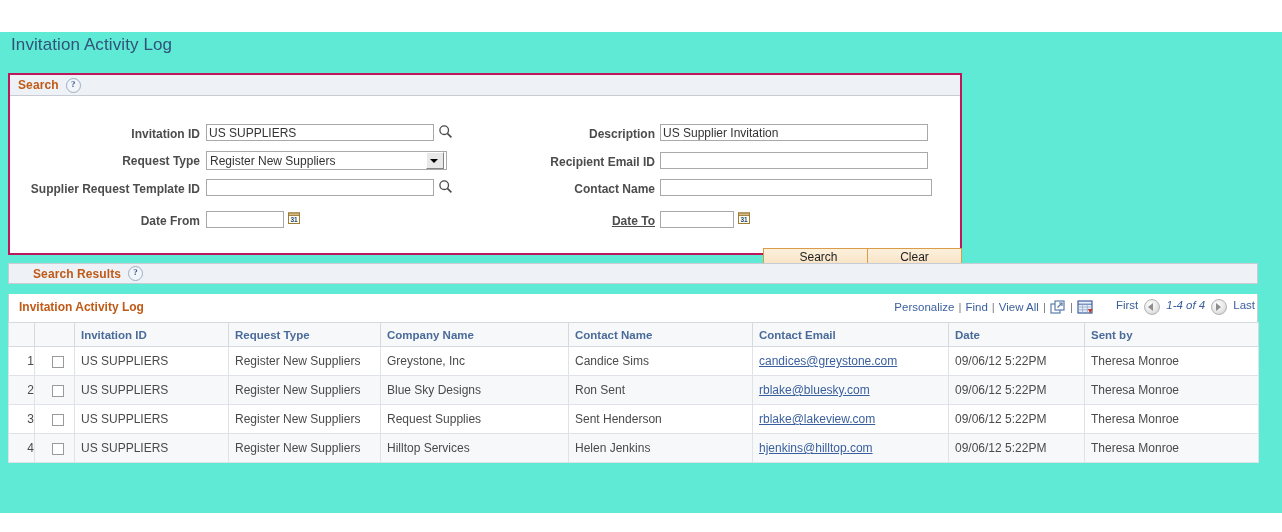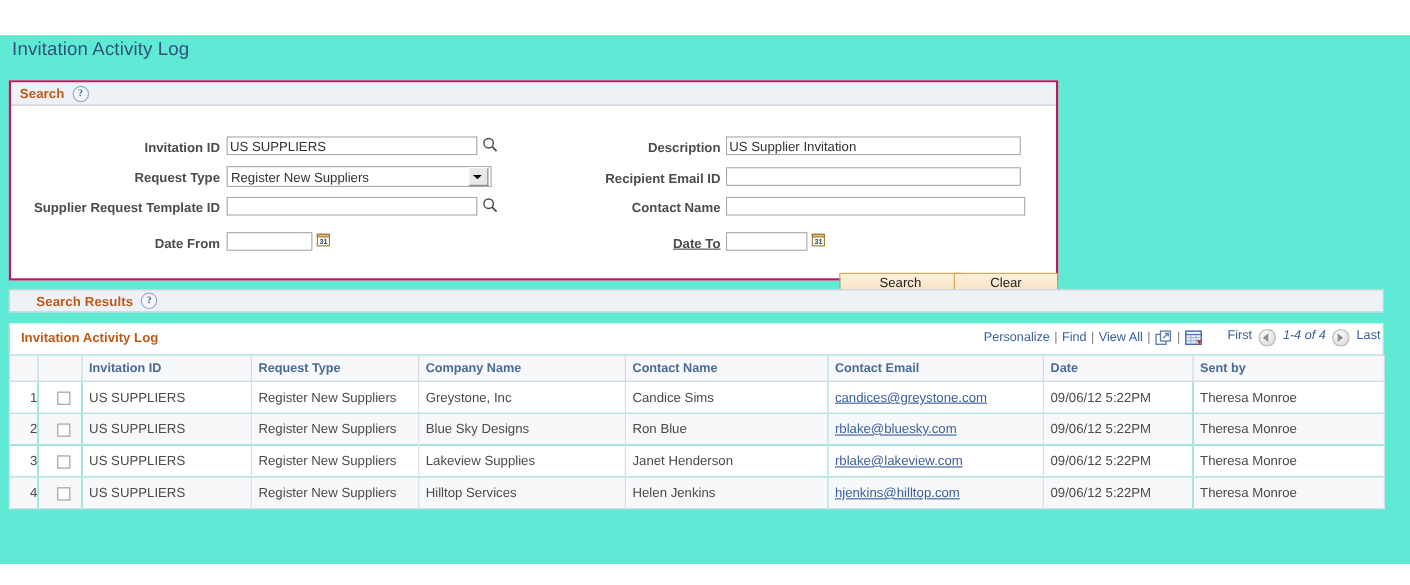--- a/index.html
+++ b/index.html
@@ -456,32 +456,32 @@
           <td><a class="email-link">candices@greystone.com</a></td>
           <td>09/06/12  5:22PM</td>
           <td>Theresa Monroe</td>
         </tr>
         <tr class="row-even">
           <td class="rownum">2</td>
           <td class="cbcell"><span class="gcheck"></span></td>
           <td>US SUPPLIERS</td>
           <td>Register New Suppliers</td>
           <td>Blue Sky Designs</td>
-          <td>Ron Blue</td>
+          <td>Ron Sent</td>
           <td><a class="email-link">rblake@bluesky.com</a></td>
           <td>09/06/12  5:22PM</td>
           <td>Theresa Monroe</td>
         </tr>
         <tr class="row-odd">
           <td class="rownum">3</td>
           <td class="cbcell"><span class="gcheck"></span></td>
           <td>US SUPPLIERS</td>
           <td>Register New Suppliers</td>
-          <td>Lakeview Supplies</td>
-          <td>Janet Henderson</td>
+          <td>Request Supplies</td>
+          <td>Sent Henderson</td>
           <td><a class="email-link">rblake@lakeview.com</a></td>
           <td>09/06/12  5:22PM</td>
           <td>Theresa Monroe</td>
         </tr>
         <tr class="row-even">
           <td class="rownum">4</td>
           <td class="cbcell"><span class="gcheck"></span></td>
           <td>US SUPPLIERS</td>
           <td>Register New Suppliers</td>
           <td>Hilltop Services</td>

